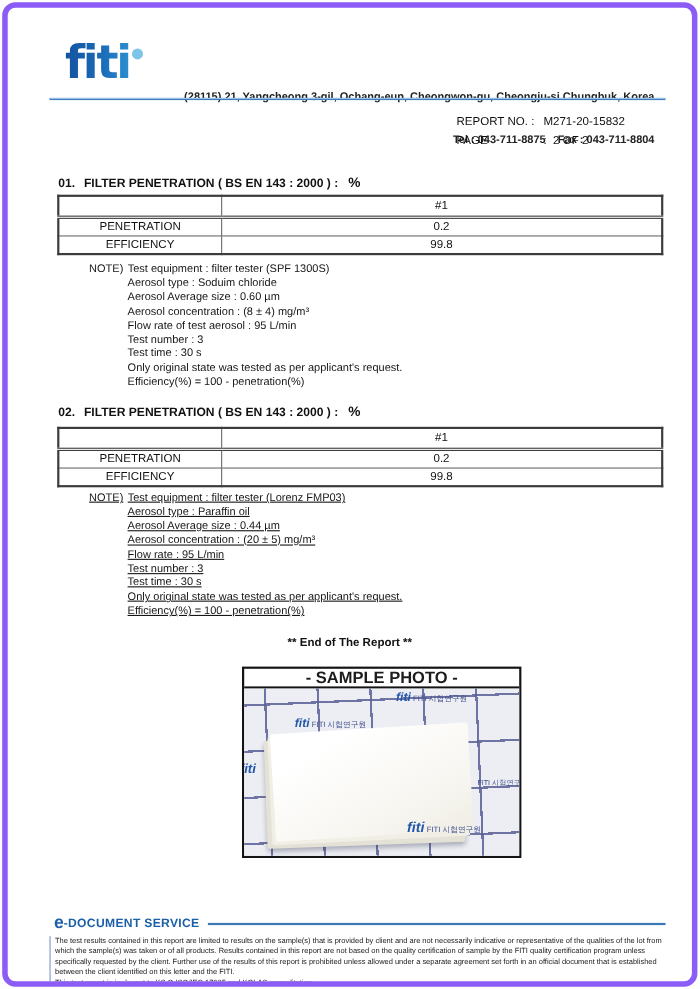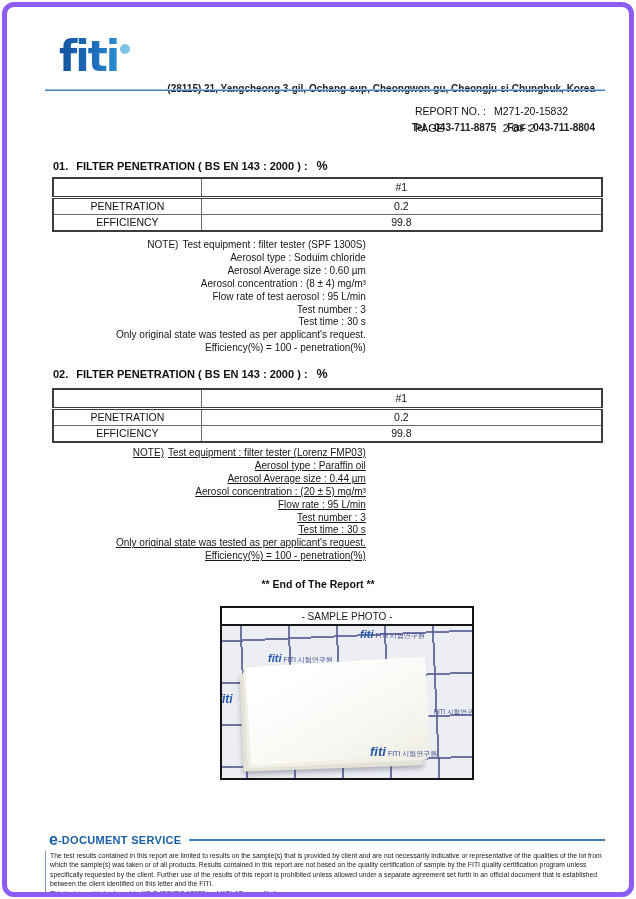--- a/index.html
+++ b/index.html
@@ -33,33 +33,33 @@
   .rtable { position:absolute; left:45px; width:551px; border-collapse:collapse;
             font-size:10.5px; color:#111; table-layout:fixed; }
   #table1 { top:170px; } #table2 { top:381px; }
   .rtable td { border:1px solid #6a6a6a; text-align:center; height:17px; padding:0; }
   .rtable { border:2px solid #3c3c3c; }
   .rtable tr.head td { height:19px; border-bottom:3px double #3c3c3c; }
   .rtable col.c1 { width:27%; } .rtable col.c2 { width:73%; }
 
   .note { position:absolute; left:74px; font-size:10px; line-height:12.9px; color:#161616; }
   #note1 { top:232px; } #note2 { top:440px;text-decoration:underline; }
-  .note .nline { margin-left:35px;text-align:right; }
+  .note .nline { margin-left:35px; }
   .note .nline.first { margin-left:0; }
   .note .nlabel { margin-right:4px; }
 
   
   .end-text { position:absolute; top:571px; left:0; width:100%; text-align:center;
               font-size:10.5px; font-weight:bold; color:#111; }
 
   
   .photo-box { position:absolute; top:599px; left:213px; width:254px;
                border:2px solid #141414; background:#fff; }
   .photo-title { height:18px; line-height:18px; text-align:center;
-                 font-size:10px; font-weight:normal; border-bottom:2px solid #141414; }
+                 font-size:15px; font-weight:bold; border-bottom:2px solid #141414; }
   .photo-scene { position:relative; height:152px; overflow:hidden; background:#eceef3; }
   .mat { position:absolute; inset:-25px; transform:rotate(-2.5deg);
     background-image:
       repeating-linear-gradient(0deg, transparent 0 40px, rgba(88,94,150,.85) 40px 42px),
       repeating-linear-gradient(90deg, transparent 0 46px, rgba(88,94,150,.85) 46px 48px);
   }
   .wm { position:absolute; display:flex; align-items:baseline; gap:2px; white-space:nowrap; }
   .wm .wlogo { font-weight:bold; font-style:italic; color:#2356a8; }
   .wm .wtext { color:#3a4a8a; }
   .wm1 { top:2px; left:138px; } .wm1 .wlogo{font-size:11px;} .wm1 .wtext{font-size:7px;}

